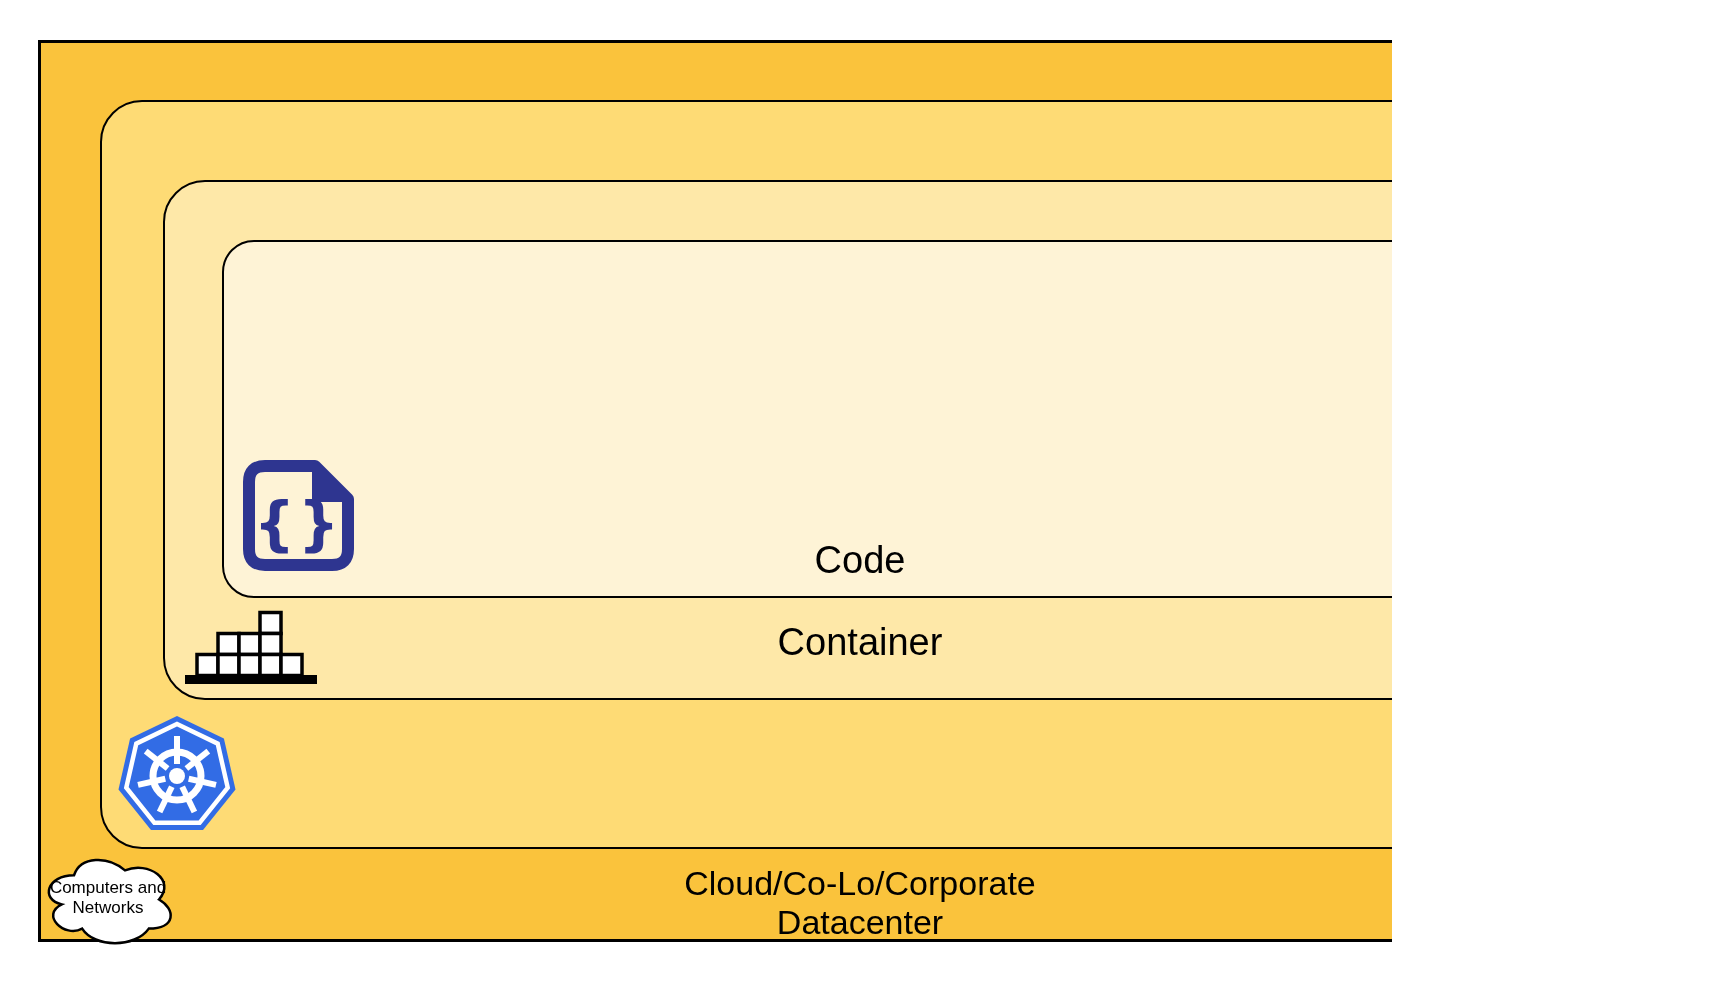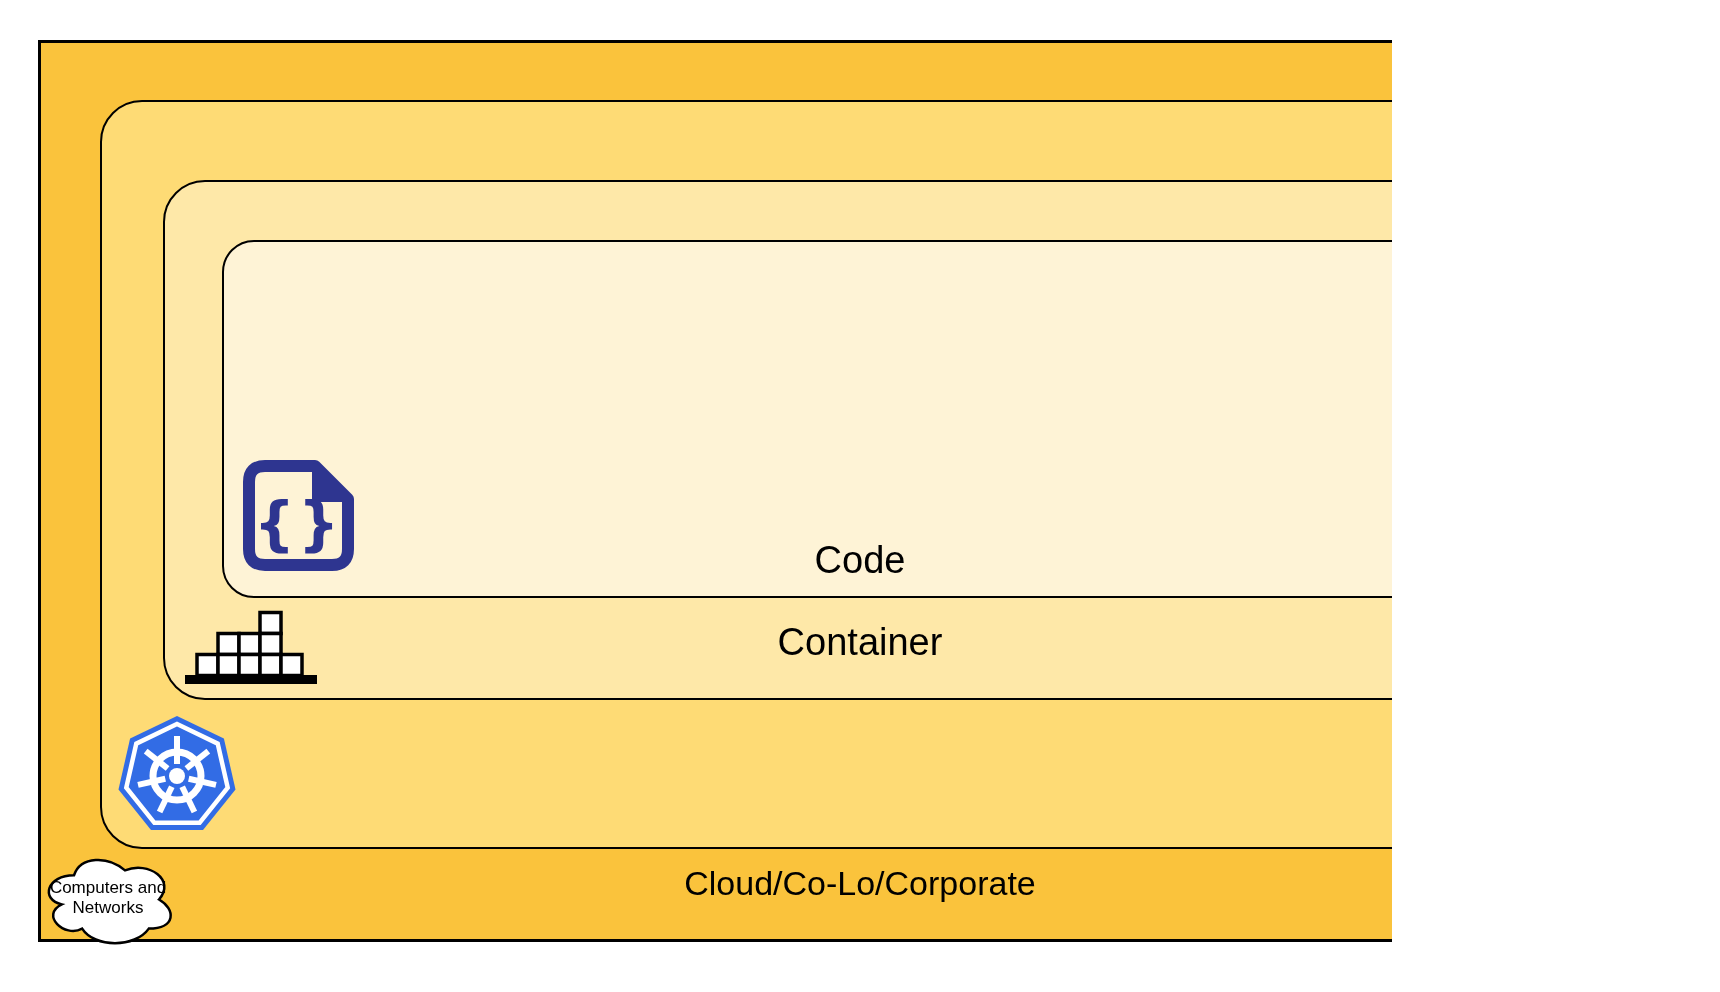--- a/index.html
+++ b/index.html
@@ -35,20 +35,21 @@
 
   <div class="layer" id="layer-datacenter"></div>
   <div class="layer" id="layer-cluster"></div>
   <div class="layer" id="layer-container"></div>
   <div class="layer" id="layer-code"></div>
 
   <div class="layer-label" id="label-code">Code</div>
   <div class="layer-label" id="label-container">Container</div>
   <div class="layer-label" id="label-datacenter">
     <div>Cloud/Co-Lo/Corporate</div>
+    <div>Datacenter</div>
   </div>
 
   <svg class="icon" id="icon-code-file" width="115" height="115" viewBox="0 0 115 115">
     <path d="M74 8 H24 Q8 8 8 24 V91 Q8 107 24 107 H91 Q107 107 107 91 V41 Z" fill="none" stroke="#2E3590" stroke-width="12" stroke-linejoin="round"></path>
     <polygon points="74,8 107,41 74,41" fill="#2E3590" stroke="#2E3590" stroke-width="6" stroke-linejoin="round"></polygon>
     <text class="brace" x="57" y="86" font-size="58" letter-spacing="3" fill="#2E3590" text-anchor="middle">{}</text>
   </svg>
 
   <svg class="icon" id="icon-container-stack" width="134" height="78" viewBox="0 0 134 78">
     <g fill="#ffffff" stroke="#000000" stroke-width="3.5">

